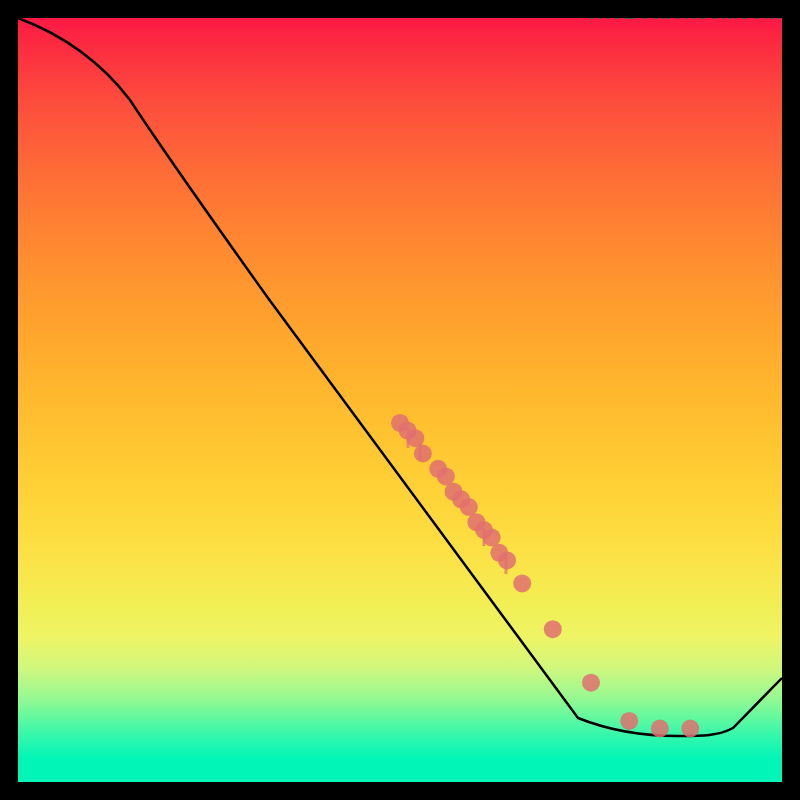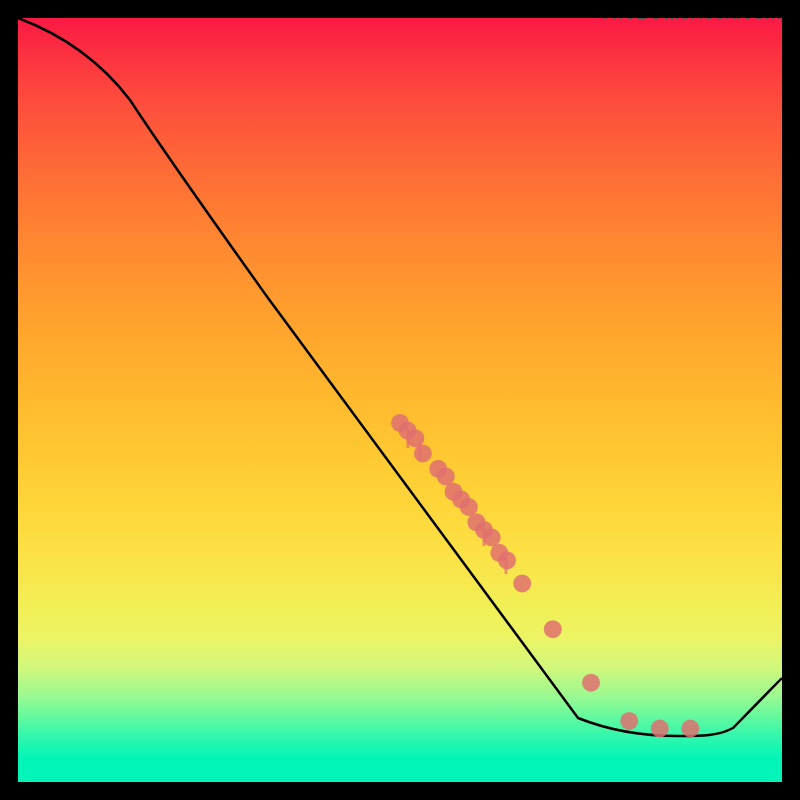--- a/index.html
+++ b/index.html
@@ -58,21 +58,21 @@
       #00f5b7 97%,
       #00f5b7 100%
     );
   }
   .watermark {
     position: absolute;
     top: 0px;
     right: 18px;
     color: #565656;
     font-size: 21px;
-    font-weight: 400;
+    font-weight: 700;
     letter-spacing: 0.2px;
     user-select: none;
   }
   svg.plot {
     position: absolute;
     left: 18px;
     top: 18px;
     width: 764px;
     height: 764px;
     overflow: visible;

